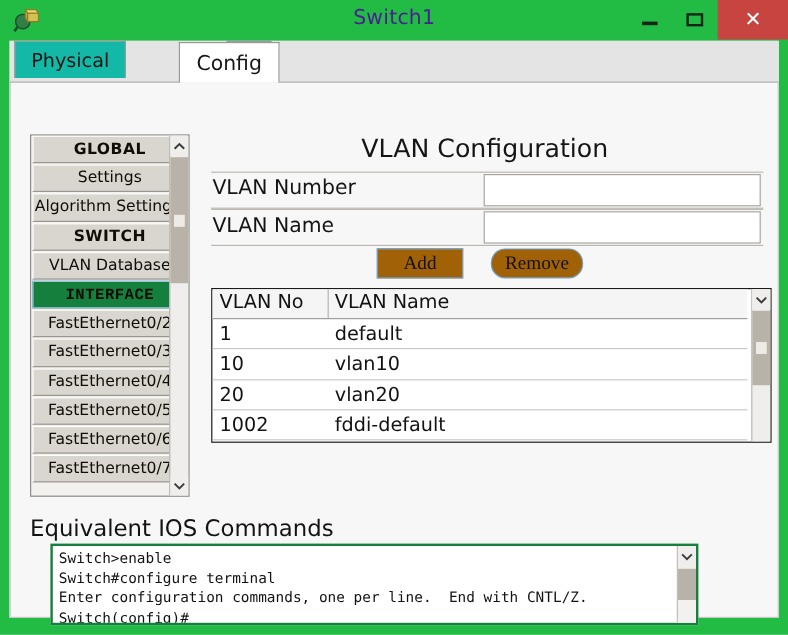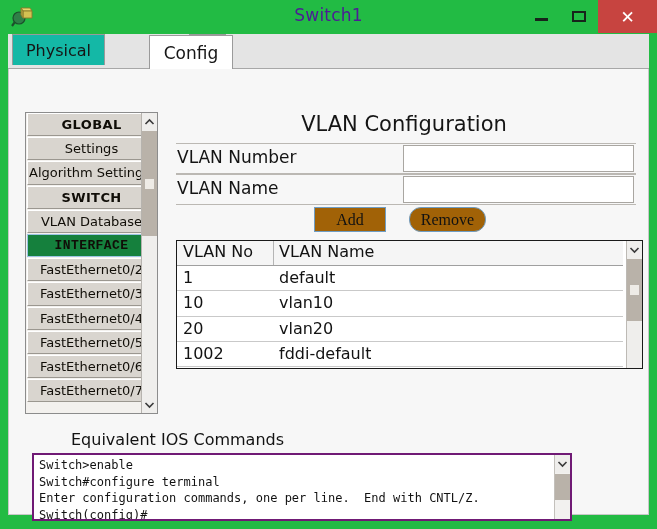--- a/index.html
+++ b/index.html
@@ -345,32 +345,31 @@
     left: 0; top: 18px;
     width: 15px;
     height: 62px;
     background: #b9b2a9;
   }
 
   
   #ios-heading {
     position: absolute;
     left: 16px; top: 361px;
-    font-size: 16px;
+    font-size: 19px;
     color: #131313;
     user-select: none;
-    margin-left: 46px;
   }
   #ios-box {
     position: absolute;
-    left: 23px; top: 384px;
+    left: 33px; top: 384px;
     width: 540px;
     height: 68px;
     background: #ffffff;
-    border: 2px solid #701a75;
+    border: 2px solid #15803d;
     box-sizing: border-box;
     overflow: hidden;
   }
   #ios-text {
     position: absolute;
     left: 5px; top: 2px;
     width: 580px;
     font-family: "DejaVu Sans Mono", "Liberation Mono", monospace;
     font-size: 12px;
     line-height: 16.5px;

